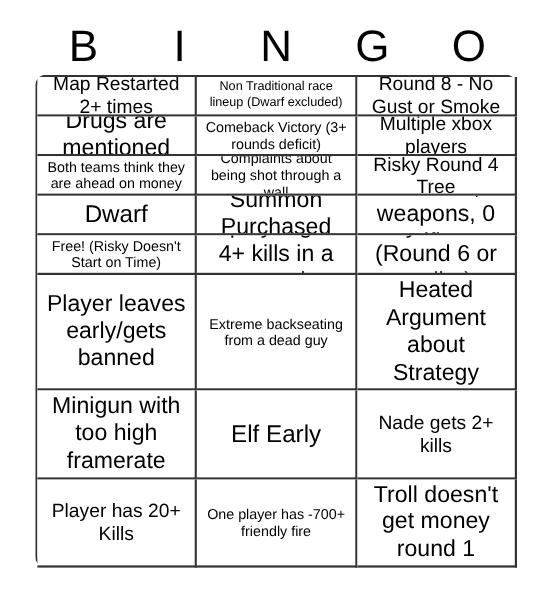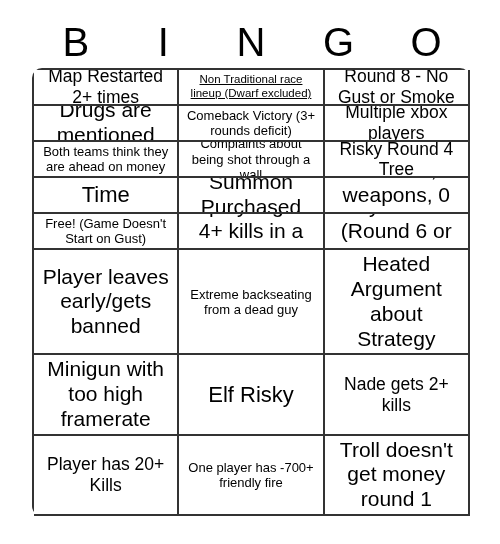--- a/index.html
+++ b/index.html
@@ -73,21 +73,21 @@
   }
   .cell-text {
     display: block;
     width: 100%;
     line-height: 1.18;
     word-wrap: break-word;
     hyphens: none;
   }
 
   
-  .fs-xs  { font-size: 11.5px; text-decoration: underline; }
+  .fs-xs  { font-size: 11.5px; }
   .fs-s   { font-size: 13px; }
   .fs-m   { font-size: 21px; }
   .fs-l   { font-size: 17.5px; }
   .fs-xl  { font-size: 22px; }
 </style>
 </head>
 <body>
 
 <div id="bingo-card">
 
@@ -122,31 +122,31 @@
     <div class="bingo-cell">
         <span class="cell-text fs-s">Both teams think they are ahead on money</span>
       </div>
     <div class="bingo-cell">
         <span class="cell-text fs-s">Complaints about being shot through a wall</span>
       </div>
     <div class="bingo-cell">
         <span class="cell-text fs-l">Risky Round 4 Tree</span>
       </div>
     <div class="bingo-cell">
-        <span class="cell-text fs-xl">Time</span>
+        <span class="cell-text fs-xl">Dwarf</span>
       </div>
 
     <div class="bingo-cell">
         <span class="cell-text fs-m">Summon Purchased</span>
       </div>
     <div class="bingo-cell">
         <span class="cell-text fs-m">One team, 8 weapons, 0 Rifles</span>
       </div>
     <div class="bingo-cell">
-        <span class="cell-text fs-s">Free! (Game Doesn't Start on Gust)</span>
+        <span class="cell-text fs-s">Free! (Risky Doesn't Start on Time)</span>
       </div>
     <div class="bingo-cell">
         <span class="cell-text fs-m">A player gets 4+ kills in a round</span>
       </div>
     <div class="bingo-cell">
         <span class="cell-text fs-m">Early Rockets (Round 6 or earlier)</span>
       </div>
 
     <div class="bingo-cell">
         <span class="cell-text fs-m">Player leaves early/gets banned</span>
@@ -155,21 +155,21 @@
         <span class="cell-text fs-s">Extreme backseating from a dead guy</span>
       </div>
     <div class="bingo-cell">
         <span class="cell-text fs-m">Heated Argument about Strategy</span>
       </div>
     <div class="bingo-cell">
         <span class="cell-text fs-m">Minigun with too high framerate</span>
       </div>
 
     <div class="bingo-cell">
-        <span class="cell-text fs-xl">Elf Risky</span>
+        <span class="cell-text fs-xl">Elf Early</span>
       </div>
     <div class="bingo-cell">
         <span class="cell-text fs-l">Nade gets 2+ kills</span>
       </div>
     <div class="bingo-cell">
         <span class="cell-text fs-l">Player has 20+ Kills</span>
       </div>
     <div class="bingo-cell">
         <span class="cell-text fs-s">One player has -700+ friendly fire</span>
       </div>

